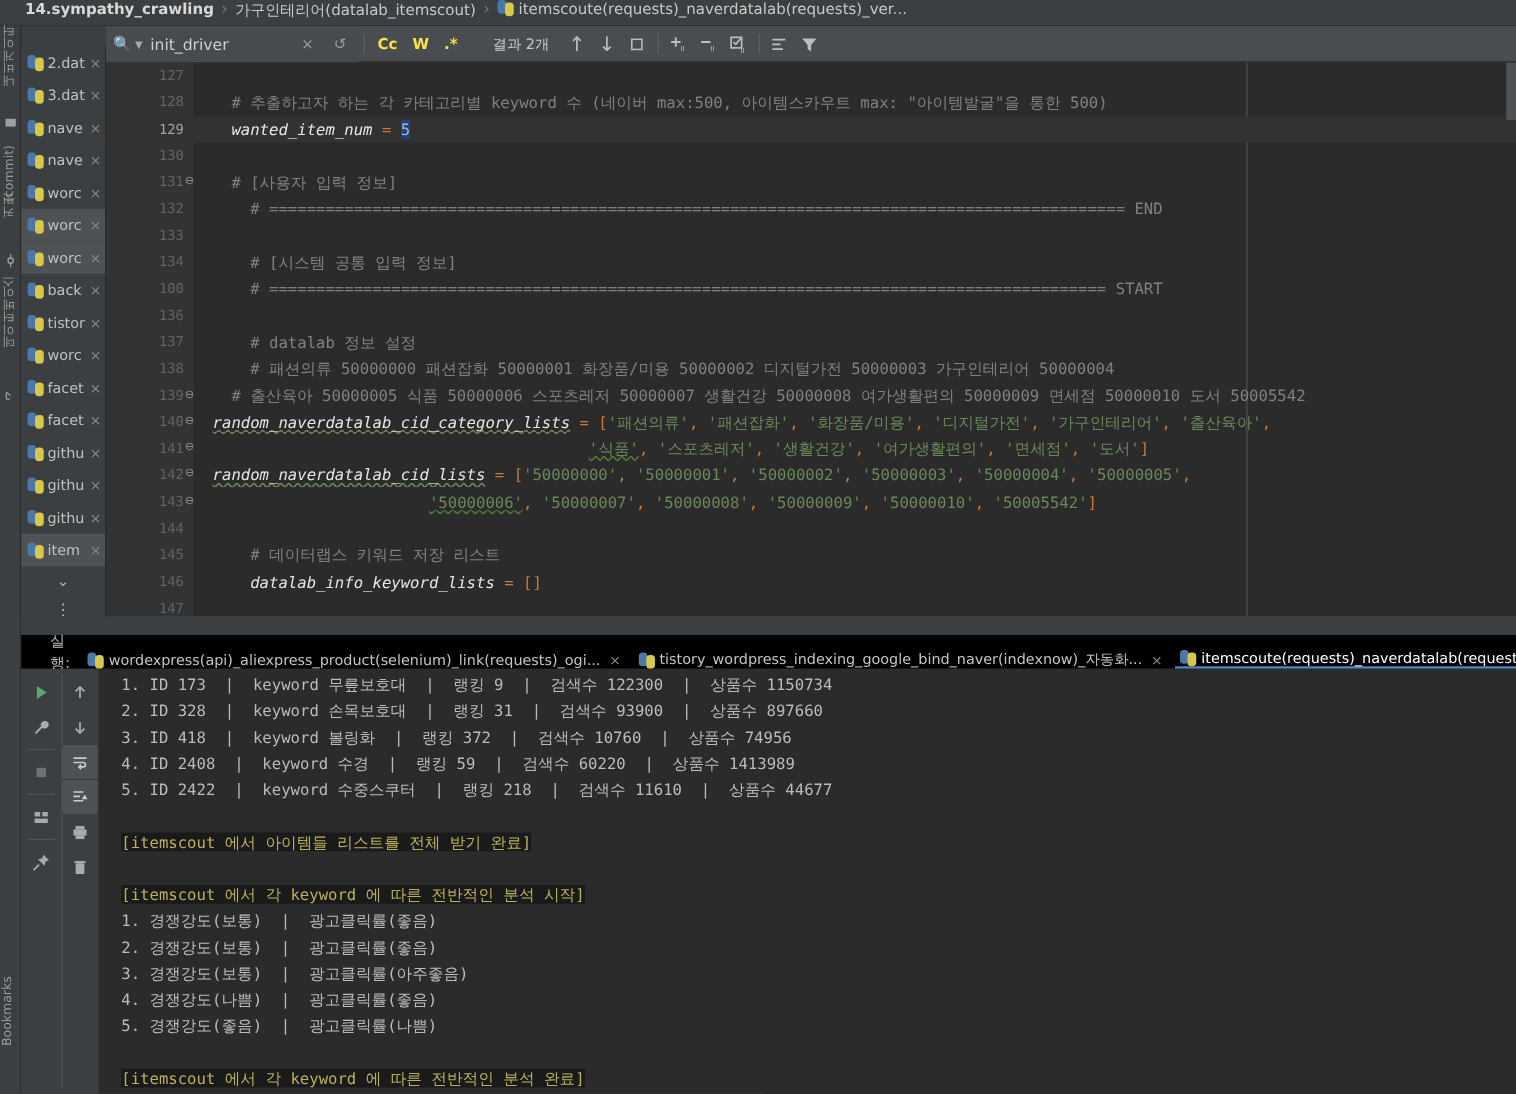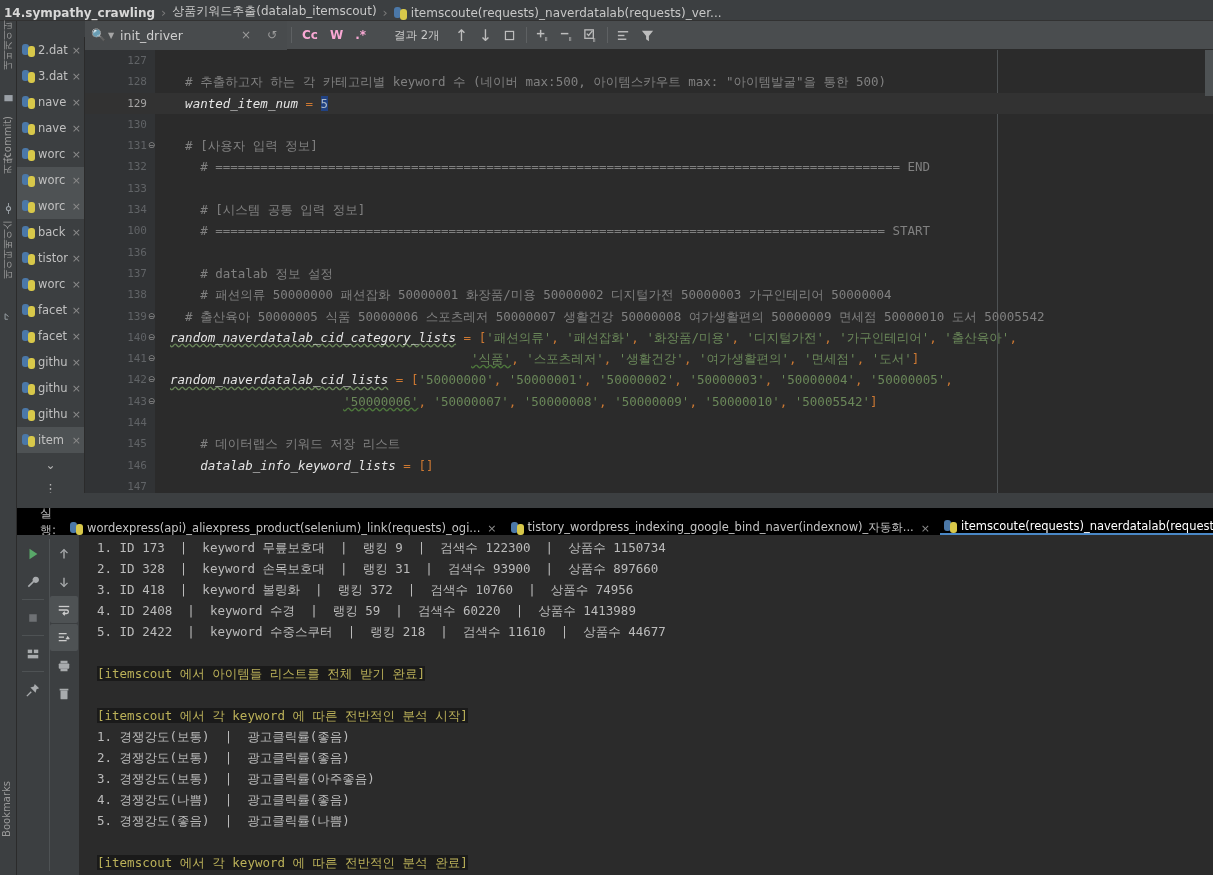--- a/index.html
+++ b/index.html
@@ -7,22 +7,22 @@
     width:1213px; height:875px;
     background:#3c3f41;
     font-family:"DejaVu Sans","Liberation Sans",sans-serif;
     overflow:hidden;
   }
   #root { position:relative; width:1213px; height:875px; }
 
   
   .breadcrumb {
     position:absolute; top:0; left:0; width:1213px; height:21px;
-    background:#3c3f41; display:flex; align-items:flex-end;
-    padding-left:4px; font-size:12px; color:#bbbbbb; white-space:nowrap;
+    background:#3c3f41; display:flex; align-items:flex-start;
+    padding-left:20px; font-size:12px; color:#bbbbbb; white-space:nowrap;
     border-bottom:1px solid #323232;
   }
   .crumb { color:#c8c8c8; }
   .crumb.first { font-weight:bold; color:#d8d8d8; }
   .crumb-sep { color:#7a7a7a; margin:0 6px; font-size:13px; }
   .py-ico { display:inline-block; width:13px; height:13px; position:relative;
             margin-right:4px; vertical-align:-2px; }
   .py-ico::before, .py-ico::after {
     content:""; position:absolute; width:7px; height:11px; border-radius:3px;
   }
@@ -69,21 +69,21 @@
   }
   .sfield {
     width:202px; height:29px; background:#484b4d; display:flex; align-items:center;
     padding:0 6px; position:relative;
   }
   .sfield .mag { color:#a6a6a6; font-size:12px; margin-right:2px; }
   .sfield .caret { color:#a6a6a6; font-size:8px; margin-right:6px; }
   .sfield .sval { color:#cfcfcf; font-size:12.5px; font-family:"DejaVu Sans","Liberation Sans",sans-serif; }
   .sbtn { color:#9b9b9b; font-size:12px; padding:0 6px; height:29px;
           display:flex; align-items:center; }
-  .sbtn.bold { font-weight:bold; color:#f9a8d4; }
+  .sbtn.bold { font-weight:bold; color:#fde047; }
   .sep { width:1px; height:16px; background:#5e6163; margin:0 4px; }
   .result-cnt { color:#c9c9c9; font-size:11.5px; margin-left:22px; margin-right:10px; }
   .ibtn { width:24px; height:24px; display:flex; align-items:center;
           justify-content:center; color:#bdbdbd; }
 
   
   .editor {
     position:absolute; left:85px; top:50px; width:1128px; height:443px;
     background:#2b2b2b; overflow:hidden;
   }
@@ -164,21 +164,21 @@
   }
 </style>
 </head>
 <body>
 
 <div id="root">
 
   <div class="breadcrumb">
     <span class="crumb first">14.sympathy_crawling</span>
     <span class="crumb-sep">›</span>
-    <span class="crumb">상품키워드추출(datalab_itemscout)</span>
+    <span class="crumb">가구인테리어(datalab_itemscout)</span>
     <span class="crumb-sep">›</span>
     <span class="py-ico"></span>
     <span class="crumb">itemscoute(requests)_naverdatalab(requests)_ver...</span>
   </div>
 
   <div class="leftbar">
     <span class="vlabel" style="top:6px">내비게이터</span>
     <svg class="vicon" style="top:72px" viewBox="0 0 16 16">
       <rect x="2" y="3" width="12" height="9" fill="#9aa0a6"></rect>
     </svg>

